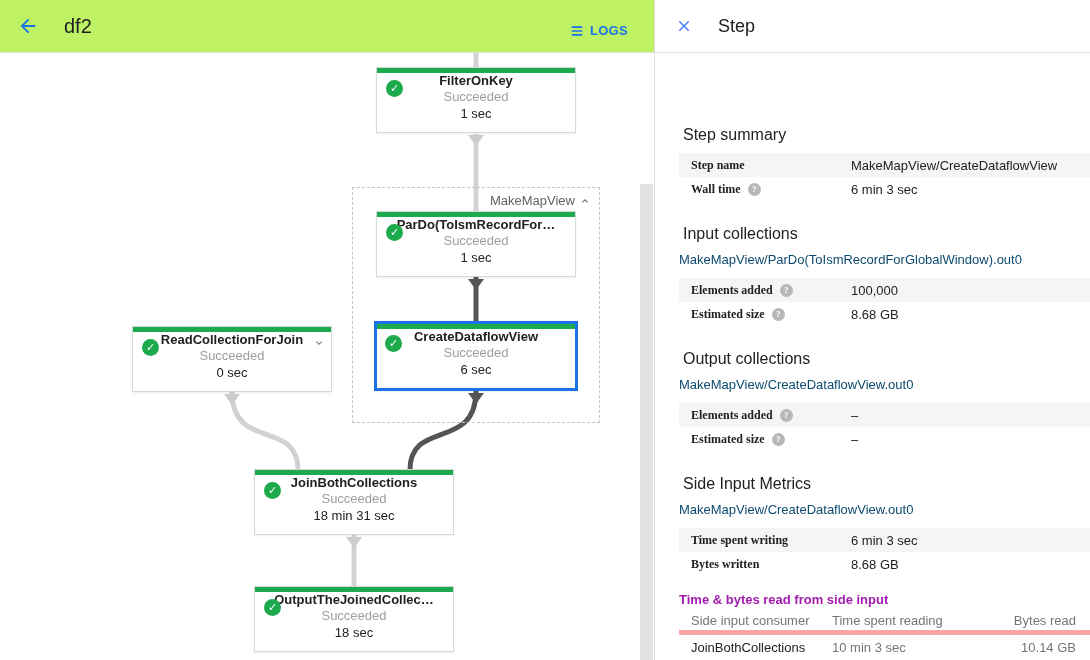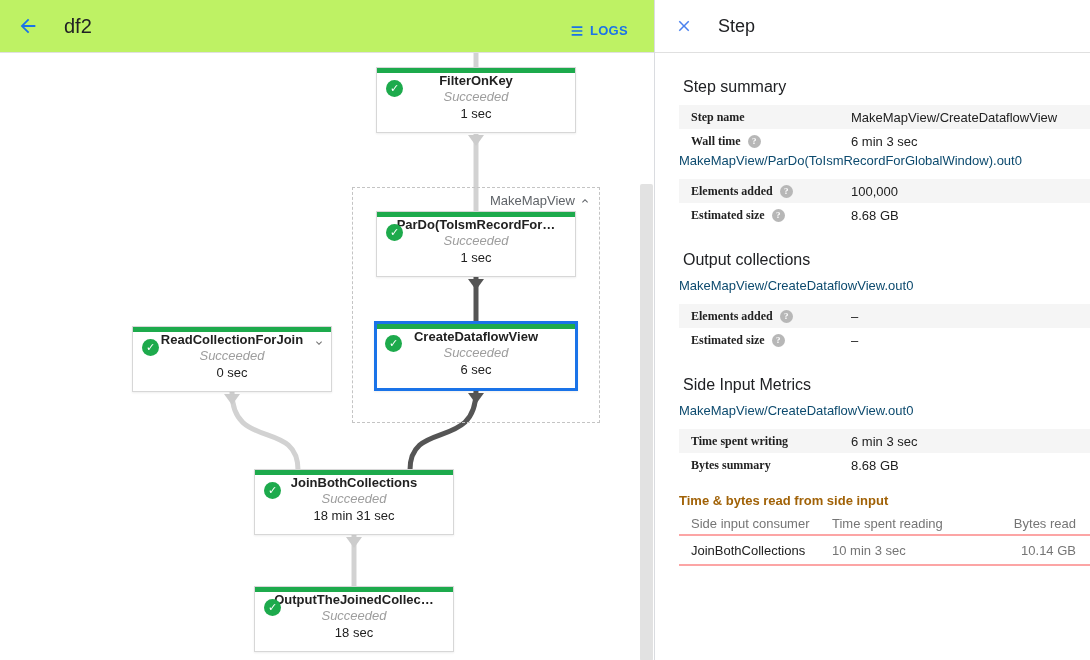--- a/index.html
+++ b/index.html
@@ -16,48 +16,48 @@
 
   .canvas { position:relative; flex:1; background:#fff; }
   .edges { position:absolute; left:0; top:0; z-index:0; }
 
   .group-box { position:absolute; left:352px; top:134px; width:248px; height:236px; border:1px dashed #c4c4c4; z-index:1; }
   .group-label { position:absolute; right:8px; top:5px; display:flex; align-items:center; gap:4px; font-size:13px; color:#5f6368; cursor:pointer; }
 
   .node { position:absolute; width:200px; height:66px; background:#fff; border:1px solid #d7d7d7; box-shadow:0 1px 2px rgba(0,0,0,.07); text-align:center; z-index:2; cursor:pointer; }
   .node .bar { height:5px; background:#1daa4c; }
   .node .title { margin-top:0; font-size:13px; font-weight:bold; color:#212121; line-height:16px; white-space:nowrap; overflow:hidden; }
-  .node .status { font-size:13px; color:#9e9e9e; line-height:16px;font-style:italic; }
+  .node .status { font-size:13px; color:#9e9e9e; line-height:16px; }
   .node .time { font-size:13px; color:#212121; line-height:17px; }
   .node.selected { border:3px solid #1a73e8; width:204px; height:70px; }
   .check { position:absolute; left:9px; top:12px; width:17px; height:17px; border-radius:50%; background:#1daa4c; color:#fff; font-size:11px; font-weight:bold; line-height:17px; text-align:center; }
   .node.selected .check { left:8px; top:11px; }
   .node-chev { position:absolute; right:6px; top:8px; }
 
   .vscroll { position:absolute; left:640px; top:131px; width:13px; height:477px; background:#e2e2e2; border-radius:2px; z-index:3; cursor:pointer; }
 
   
-  .detail-pane { width:436px; height:660px; border-left:1px solid #dadce0; display:flex; flex-direction:column; }
+  .detail-pane { width:436px; height:660px; border-left:1px solid #dadce0; display:flex; flex-direction:column;gap:48px; }
   .panel-header { height:53px; border-bottom:1px solid #e0e0e0; display:flex; align-items:center; padding-left:19px; }
   .close-btn { width:20px; height:20px; cursor:pointer; display:flex; align-items:center; justify-content:center; }
   .panel-title { font-size:18px; color:#202124; margin-left:24px; }
 
   .panel-body { flex:1; padding:1px 0 0 24px; overflow:hidden; }
   .sec-heading { font-size:16px; font-weight:400; color:#202124; margin:24px 4px 9px; }
   .sec-heading.first { margin-top:24px; }
   .collection-name { font-size:13px; color:#0c4a6e; margin:0 0 10px; line-height:16px; }
   .kv-row { display:flex; align-items:center; height:24px; padding:0 24px 0 12px; font-size:13px; }
   .kv-row.odd { background:#f5f5f5; }
   .kv-label { width:160px; display:flex; align-items:center; font-size:12px; font-weight:bold; color:#212121;font-family:Liberation Serif, serif; }
   .help { width:13px; height:13px; border-radius:50%; background:#b7b7b7; color:#fff; font-size:9px; font-weight:bold; line-height:13px; text-align:center; margin-left:7px; cursor:pointer; flex:none; }
   .kv-value { color:#212121; }
 
-  .tbl-heading { font-size:13px; font-weight:bold; color:#a16207; margin:16px 0 4px; }
+  .tbl-heading { font-size:13px; font-weight:bold; color:#a21caf; margin:16px 0 4px; }
   .si-table { margin-right:0; }
-  .si-row { display:grid; grid-template-columns:1fr 152px 92px; align-items:center; border-bottom:2px solid #fca5a5; padding-left:12px; padding-right:14px; }
+  .si-row { display:grid; grid-template-columns:1fr 152px 92px; align-items:center; border-bottom:5px solid #fca5a5; padding-left:12px; padding-right:14px; }
   .si-row.head { height:24px; color:#757575; font-size:13px; }
   .si-row.data { height:30px; font-size:13px; }
   .si-row .c3 { text-align:right; }
   .si-row.data .c1 { color:#212121; }
   .si-row.data .c2, .si-row.data .c3 { color:#757575; }
 </style>
 </head>
 <body>
 
 <div class="app">
@@ -180,20 +180,21 @@
         <span class="kv-value">MakeMapView/CreateDataflowView</span>
       </div>
       <div class="kv-row">
         <span class="kv-label">
             <span>Wall time</span>
             <span class="help">?</span>
           </span>
         <span class="kv-value">6 min 3 sec</span>
       </div>
 
+      <div class="sec-heading">Input collections</div>
       <div class="collection-name">MakeMapView/ParDo(ToIsmRecordForGlobalWindow).out0</div>
       <div class="kv-row odd">
         <span class="kv-label">
             <span>Elements added</span>
             <span class="help">?</span>
           </span>
         <span class="kv-value">100,000</span>
       </div>
       <div class="kv-row">
         <span class="kv-label">
@@ -223,21 +224,21 @@
       <div class="sec-heading">Side Input Metrics</div>
       <div class="collection-name">MakeMapView/CreateDataflowView.out0</div>
       <div class="kv-row odd">
         <span class="kv-label">
             <span>Time spent writing</span>
           </span>
         <span class="kv-value">6 min 3 sec</span>
       </div>
       <div class="kv-row">
         <span class="kv-label">
-            <span>Bytes summary</span>
+            <span>Bytes written</span>
           </span>
         <span class="kv-value">8.68 GB</span>
       </div>
 
       <div class="tbl-heading">Time &amp; bytes read from side input</div>
       <div class="si-table">
         <div class="si-row head">
           <span class="c1">Side input consumer</span>
           <span class="c2">Time spent reading</span>
           <span class="c3">Bytes read</span>

